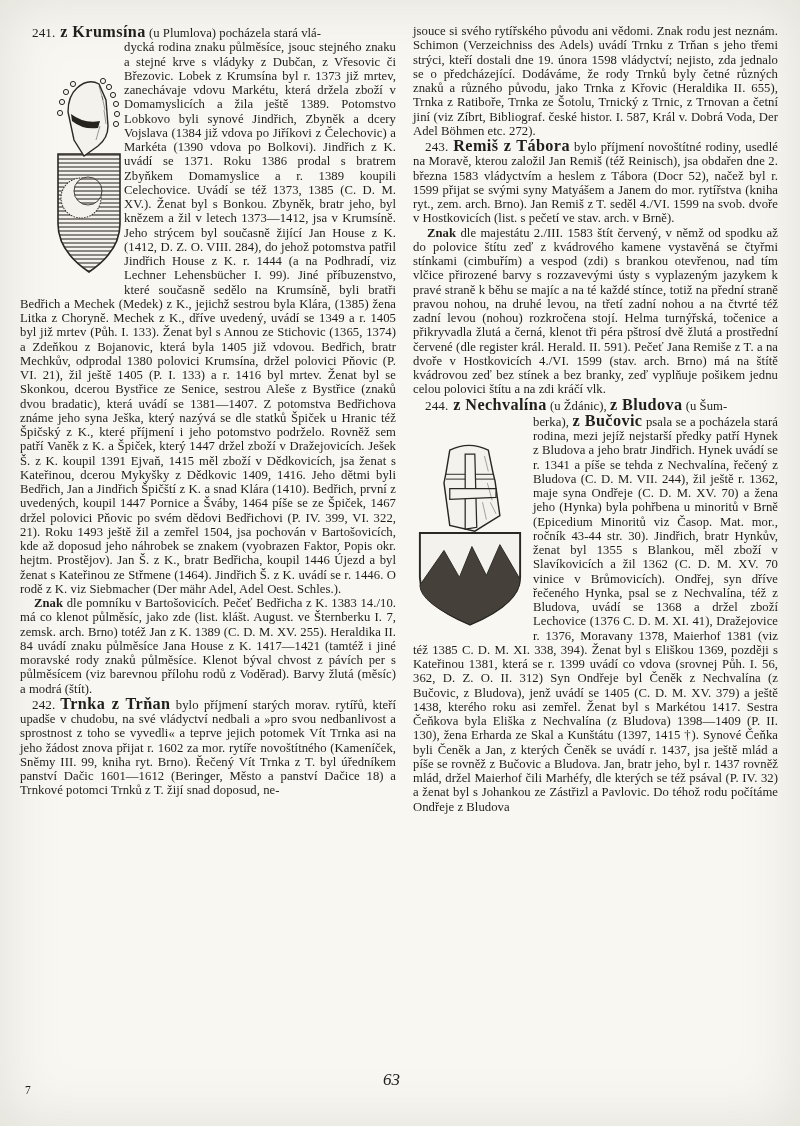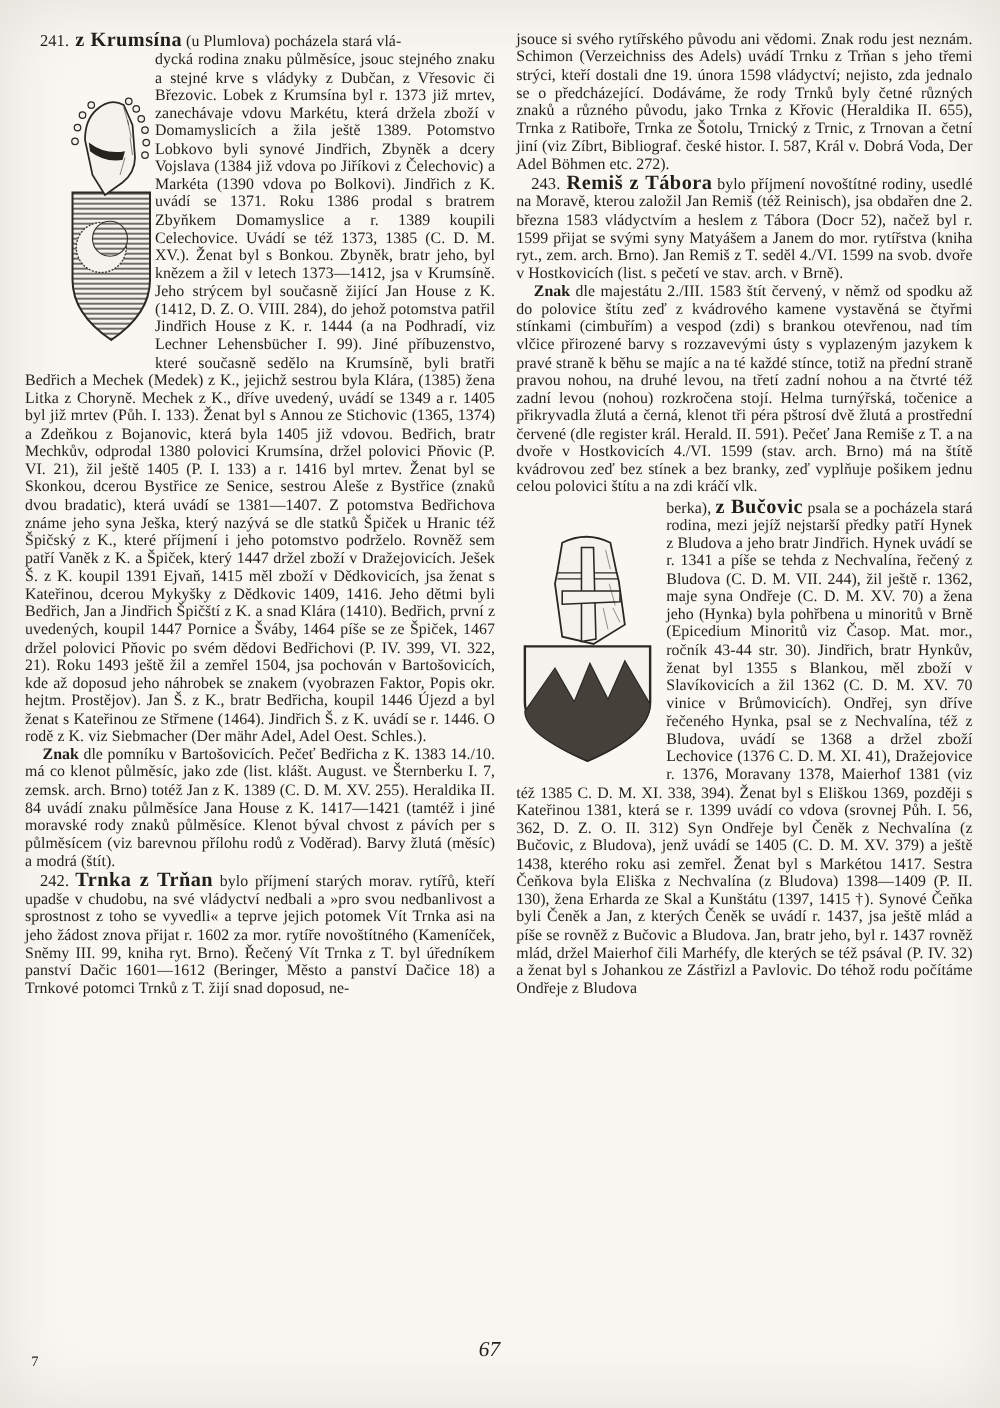--- a/index.html
+++ b/index.html
@@ -123,20 +123,21 @@
     <div class="col col-right">
 
       <p class="para">jsouce si svého rytířského původu ani vědomi. Znak rodu jest neznám. Schimon (Verzeichniss des Adels) uvádí Trnku z Trňan s jeho třemi strýci, kteří dostali dne 19. února 1598 vládyctví; nejisto, zda jednalo se o předcházející. Dodáváme, že rody Trnků byly četné různých znaků a různého původu, jako Trnka z Křovic (Heraldika II. 655), Trnka z Ratiboře, Trnka ze Šotolu, Trnický z Trnic, z Trnovan a četní jiní (viz Zíbrt, Bibliograf. české histor. I. 587, Král v. Dobrá Voda, Der Adel Böhmen etc. 272).</p>
 
       <section>
         <p class="para entry-start gap-md"><span class="enum">243.</span><b class="etitle">Remiš z Tábora</b><span> bylo příjmení novoštítné rodiny, usedlé na Moravě, kterou založil Jan Remiš (též Reinisch), jsa obdařen dne 2. března 1583 vládyctvím a heslem z Tábora (Docr 52), načež byl r. 1599 přijat se svými syny Matyášem a Janem do mor. rytířstva (kniha ryt., zem. arch. Brno). Jan Remiš z T. seděl 4./VI. 1599 na svob. dvoře v Hostkovicích (list. s pečetí ve stav. arch. v Brně).</span></p>
         <p class="para pindent gap-sm"><b class="zlabel">Znak</b><span> dle majestátu 2./III. 1583 štít červený, v němž od spodku až do polovice štítu zeď z kvádrového kamene vystavěná se čtyřmi stínkami (cimbuřím) a vespod (zdi) s brankou otevřenou, nad tím vlčice přirozené barvy s rozzavevými ústy s vyplazeným jazykem k pravé straně k běhu se majíc a na té každé stínce, totiž na přední straně pravou nohou, na druhé levou, na třetí zadní nohou a na čtvrté též zadní levou (nohou) rozkročena stojí. Helma turnýřská, točenice a přikryvadla žlutá a černá, klenot tři péra pštrosí dvě žlutá a prostřední červené (dle register král. Herald. II. 591). Pečeť Jana Remiše z T. a na dvoře v Hostkovicích 4./VI. 1599 (stav. arch. Brno) má na štítě kvádrovou zeď bez stínek a bez branky, zeď vyplňuje pošikem jednu celou polovici štítu a na zdi kráčí vlk.</span></p>
       </section>
 
       <section>
+        <p class="para heading-line gap-md"><span class="enum">244.</span><b class="etitle">z Nechvalína</b><span> (u Ždánic), </span><b class="etitle">z Bludova</b><span> (u Šum-</span></p>
 
         <div class="wrapblock">
           <div class="arms arms-bludov">
             <svg width="106" height="188" viewBox="0 0 110 192">
 
               <path d="M34,8 Q54,-2 74,8 L79,32 L81,40 L86,76 L60,92 L34,86 L28,42 L30,32 Z" fill="#f4f2ec" stroke="#2b2824" stroke-width="1.5"></path>
               <path class="ink" d="M30,33 L80,33 M30,38 L80,38" stroke-width="1"></path>
               <path d="M50,12 L60,12 L62,88 L50,90 Z" fill="#f4f2ec" stroke="#2b2824" stroke-width="1.3"></path>
               <path d="M34,48 L82,48 L82,57 L34,59 Z" fill="#f4f2ec" stroke="#2b2824" stroke-width="1.3"></path>
               <path class="ink" d="M70,14 L74,30 M73,42 L78,60 M76,62 L82,74 M68,62 L72,80" stroke-width="0.7" opacity="0.6"></path>
@@ -147,14 +148,14 @@
             </svg>
           </div>
           <p class="para"><span>berka), </span><b class="etitle">z Bučovic</b><span> psala se a pocházela stará rodina, mezi jejíž nejstarší předky patří Hynek z Bludova a jeho bratr Jindřich. Hynek uvádí se r. 1341 a píše se tehda z Nechvalína, řečený z Bludova (C. D. M. VII. 244), žil ještě r. 1362, maje syna Ondřeje (C. D. M. XV. 70) a žena jeho (Hynka) byla pohřbena u minoritů v Brně (Epicedium Minoritů viz Časop. Mat. mor., ročník 43-44 str. 30). Jindřich, bratr Hynkův, ženat byl 1355 s Blankou, měl zboží v Slavíkovicích a žil 1362 (C. D. M. XV. 70 vinice v Brůmovicích). Ondřej, syn dříve řečeného Hynka, psal se z Nechvalína, též z Bludova, uvádí se 1368 a držel zboží Lechovice (1376 C. D. M. XI. 41), Dražejovice r. 1376, Moravany 1378, Maierhof 1381 (viz též 1385 C. D. M. XI. 338, 394). Ženat byl s Eliškou 1369, později s Kateřinou 1381, která se r. 1399 uvádí co vdova (srovnej Půh. I. 56, 362, D. Z. O. II. 312) Syn Ondřeje byl Čeněk z Nechvalína (z Bučovic, z Bludova), jenž uvádí se 1405 (C. D. M. XV. 379) a ještě 1438, kterého roku asi zemřel. Ženat byl s Markétou 1417. Sestra Čeňkova byla Eliška z Nechvalína (z Bludova) 1398—1409 (P. II. 130), žena Erharda ze Skal a Kunštátu (1397, 1415 †). Synové Čeňka byli Čeněk a Jan, z kterých Čeněk se uvádí r. 1437, jsa ještě mlád a píše se rovněž z Bučovic a Bludova. Jan, bratr jeho, byl r. 1437 rovněž mlád, držel Maierhof čili Marhéfy, dle kterých se též psával (P. IV. 32) a ženat byl s Johankou ze Zástřizl a Pavlovic. Do téhož rodu počítáme Ondřeje z Bludova</span></p>
         </div>
       </section>
 
     </div>
   </div>
 
   <span class="footer-sig">7</span>
-  <span class="footer-pageno">67</span>
+  <span class="footer-pageno">63</span>
 </div>
 
 </body></html>

